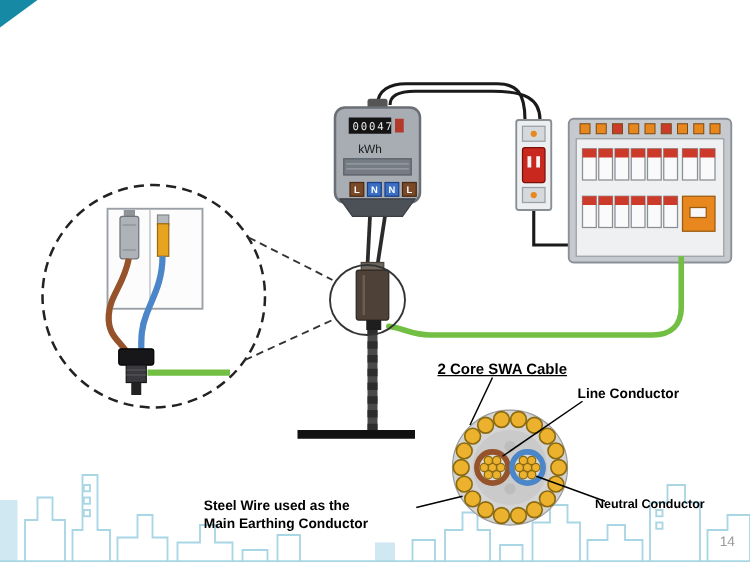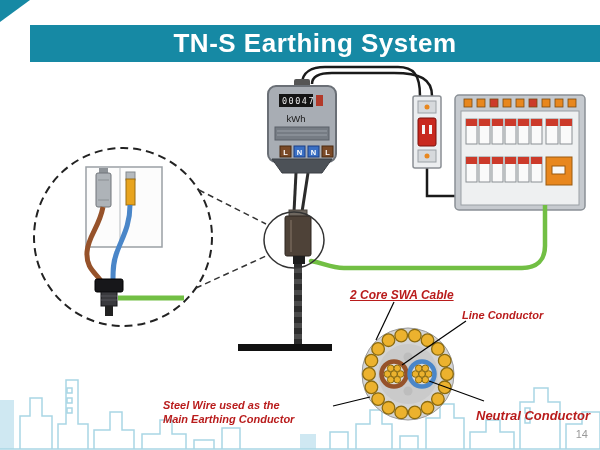--- a/index.html
+++ b/index.html
@@ -4,39 +4,36 @@
 <style>
   html,body{margin:0;padding:0;background:#fff;}
   .slide{position:relative;width:600px;height:450px;background:#ffffff;overflow:hidden;
          font-family:"Liberation Sans",sans-serif;}
   .corner-triangle{position:absolute;left:0;top:0;width:0;height:0;
          border-top:22px solid #1689a4;border-right:30px solid transparent;}
   .title-bar{position:absolute;left:30px;top:25px;width:570px;height:37px;background:#1689a4;
          display:flex;align-items:center;justify-content:center;}
   .title-text{color:#ffffff;font-size:26px;font-weight:600;letter-spacing:.5px;}
   .diagram{position:absolute;left:0;top:0;}
-  .label{position:absolute;color:#b91c1c;font-weight:bold;font-style:italic;}
+  .label{position:absolute;color:#000000;font-weight:bold;}
   #lbl-swa-title{left:350px;top:288px;font-size:12px;text-decoration:underline;}
   #lbl-line{left:462px;top:309px;font-size:11px;}
-  #lbl-neutral{left:476px;top:408px;font-size:13px;}
+  #lbl-neutral{left:476px;top:398px;font-size:10px;}
   #lbl-steel{left:163px;top:398px;font-size:11px;white-space:pre-line;line-height:1.3;}
   #page-number{position:absolute;right:12px;bottom:10px;color:#999;font-size:11px;}
   svg text.meter-display{font-family:"DejaVu Sans Mono",monospace;}
   svg text{font-family:"Liberation Sans",sans-serif;}
 </style>
 </head>
 <body>
 
 <div class="slide">
 
   <div class="corner-triangle"></div>
 
-  <div class="title-bar">
-    <span class="title-text">TN-S Earthing System</span>
-  </div>
 
   <svg class="diagram" width="600" height="450" viewBox="0 0 600 450">
 
     <g stroke="#a9d6e5" stroke-width="1.5" fill="none">
       <rect x="0" y="400" width="14" height="49" fill="#cfe8f2" stroke="none"></rect>
       <rect x="300" y="434" width="16" height="15" fill="#cfe8f2" stroke="none"></rect>
       <path d="M20 449 V416 H30 V398 H42 V416 H52 V449
                M58 449 V424 H66 V380 H78 V424 H88 V449
                M94 449 V430 H110 V412 H122 V430 H134 V449
                M142 449 V434 H160 V420 H172 V434 H186 V449

